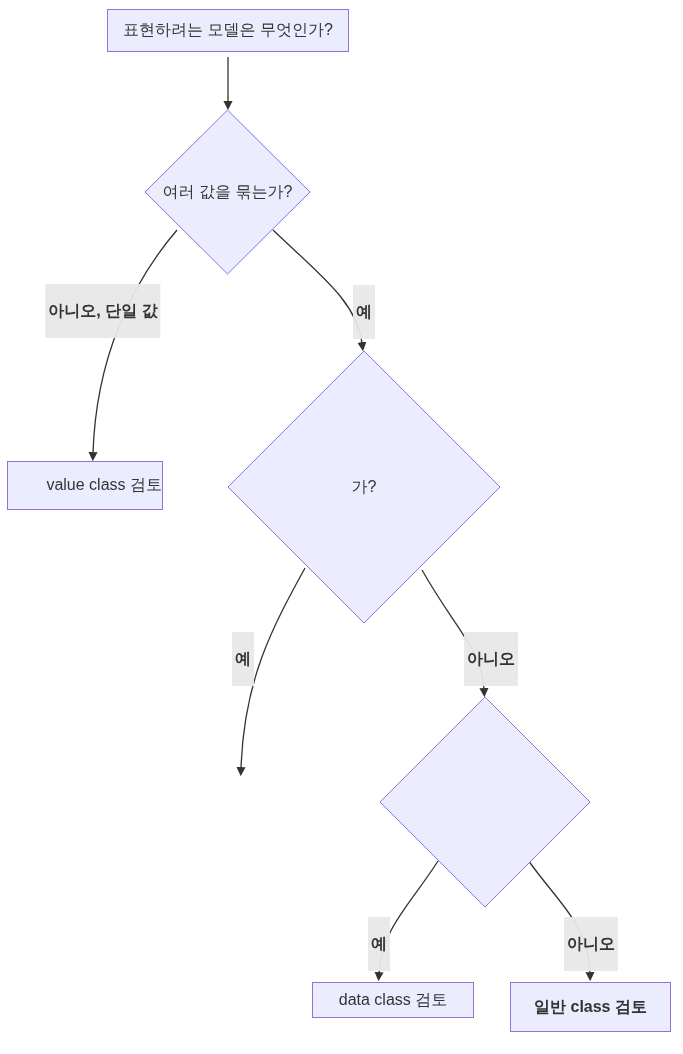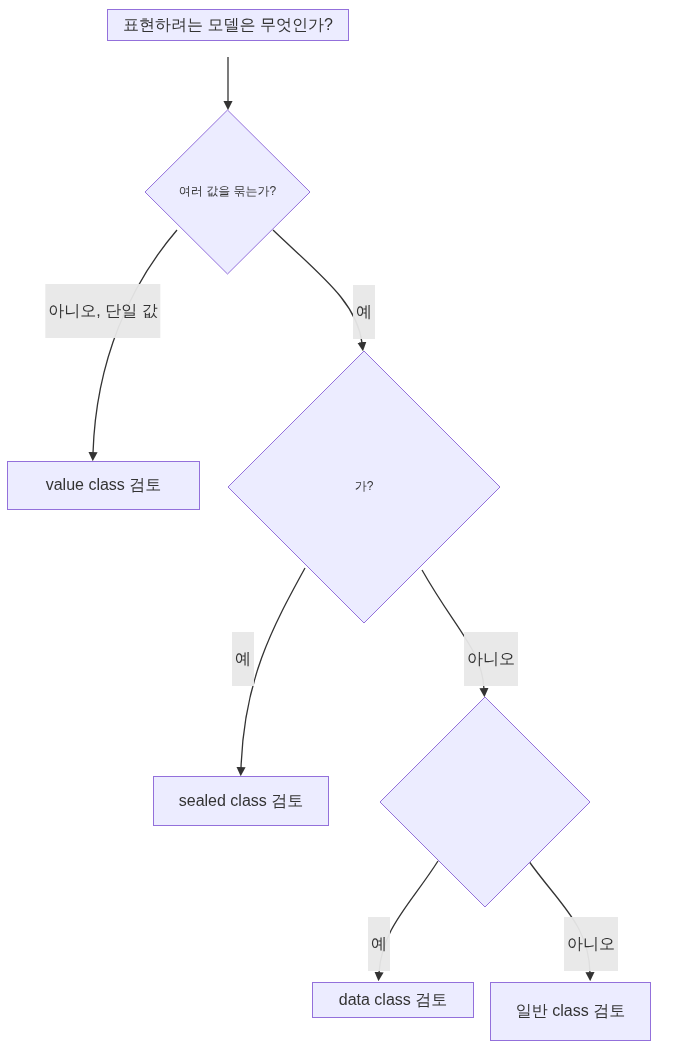--- a/index.html
+++ b/index.html
@@ -38,38 +38,39 @@
     font-size: 16px;
     display: flex;
     align-items: center;
     justify-content: center;
     text-align: center;
     box-sizing: border-box;
   }
   .diamond-label {
     position: absolute;
     color: #333333;
-    font-size: 12px;
+    font-size: 16px;
     display: flex;
     flex-direction: column;
     align-items: center;
     justify-content: center;
     text-align: center;
     line-height: 1.45;
     pointer-events: none;
   }
   .edge-label {
     position: absolute;
     transform: translate(-50%, -50%);
     background: rgba(232, 232, 232, 0.95);
     color: #333333;
     font-size: 16px;
     padding: 17px 3px;
     white-space: nowrap;
     line-height: 1.25;
+    font-weight: bold;
   }
 </style>
 </head>
 <body>
 
 <div class="canvas">
 
   <svg class="edges-layer" width="683" height="1054" viewBox="0 0 683 1054" xmlns="http://www.w3.org/2000/svg">
     <defs>
       <marker id="arrow" viewBox="0 0 10 10" refX="1" refY="5" markerWidth="7" markerHeight="7" orient="auto">
@@ -83,37 +84,34 @@
     <path class="edge" d="M305,568 C272,628 244,680 241,768" marker-end="url(#arrow)"></path>
     <path class="edge" d="M422,570 C456,630 482,650 484,689" marker-end="url(#arrow)"></path>
     <path class="edge" d="M438,861 C410,905 382,928 379,973" marker-end="url(#arrow)"></path>
     <path class="edge" d="M528,860 C560,905 589,925 590,973" marker-end="url(#arrow)"></path>
 
     <polygon class="diamond-shape" points="227.5,110 310,192 227.5,274 145,192"></polygon>
     <polygon class="diamond-shape" points="364,351 500,487 364,623 228,487"></polygon>
     <polygon class="diamond-shape" points="485,697 590,802 485,907 380,802"></polygon>
   </svg>
 
-  <div class="node-rect" style="left:107px; top:9px; width:242px; height:32px;">
+  <div class="node-rect" style="left:107px; top:9px; width:242px; height:43px;">
     <span>표현하려는 모델은 무엇인가?</span>
   </div>
 
-  <div class="node-rect" style="left:7px; top:461px; width:193px; height:49px;">
+  <div class="node-rect" style="left:7px; top:461px; width:156px; height:49px;justify-content:flex-end;">
     <span>value class 검토</span>
   </div>
 
-  <div class="node-rect" style="left:153px; top:776px; width:176px; height:50px;">
-    <span>sealed class 검토</span>
-  </div>
 
   <div class="node-rect" style="left:312px; top:982px; width:162px; height:36px;">
     <span>data class 검토</span>
   </div>
 
-  <div class="node-rect" style="left:490px; top:982px; width:161px; height:59px;">
+  <div class="node-rect" style="left:510px; top:982px; width:161px; height:50px;font-weight:bold;">
     <span>일반 class 검토</span>
   </div>
 
   <div class="diamond-label" style="left:145px; top:110px; width:165px; height:164px;">
     <span>여러 값을 묶는가?</span>
   </div>
 
   <div class="diamond-label" style="left:238px; top:351px; width:252px; height:272px;">
     <span>가?</span>
   </div>

